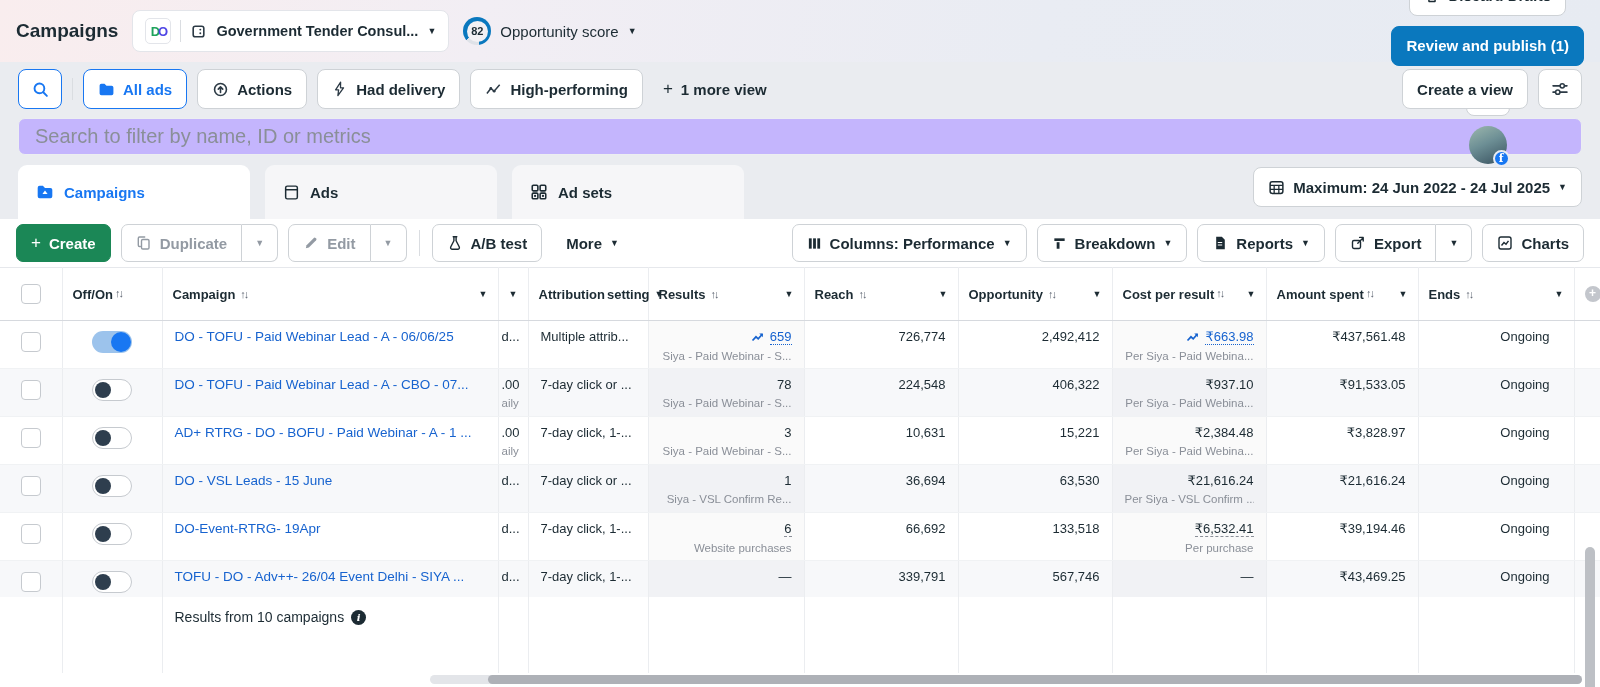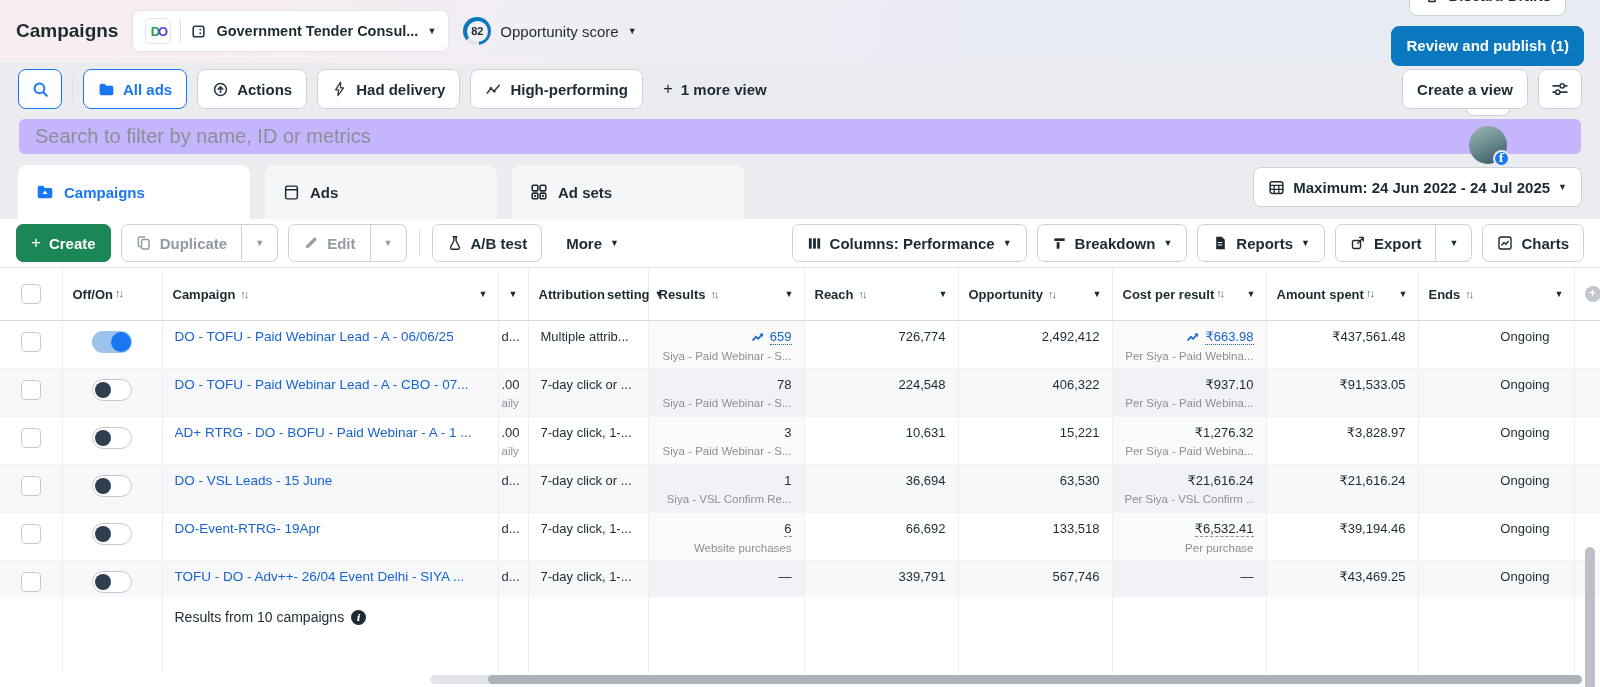--- a/index.html
+++ b/index.html
@@ -597,21 +597,21 @@
 
         <span class="val">3</span>
       </div>
       <div class="sub">Siya - Paid Webinar - S...</div>
     </td>
     <td class="c-num"><span>10,631</span></td>
     <td class="c-num"><span>15,221</span></td>
     <td class="c-num tint">
       <div class="val-line">
 
-        <span class="val">₹1,276.32</span>
+        <span class="val">₹2,384.48</span>
       </div>
       <div class="sub">Per Siya - Paid Webina...</div>
     </td>
     <td class="c-num"><span>₹3,828.97</span></td>
     <td class="c-ends"><span>Ongoing</span></td>
     <td style="border-right:none;"></td>
   </tr>
         <tr class="even">
     <td class="c-select">
             <div class="checkbox"></div>

